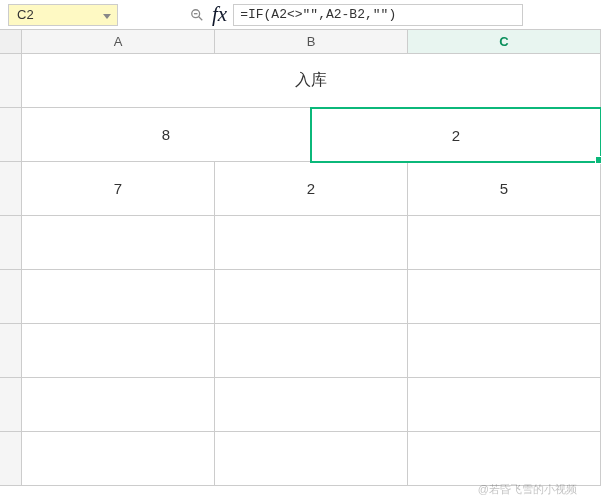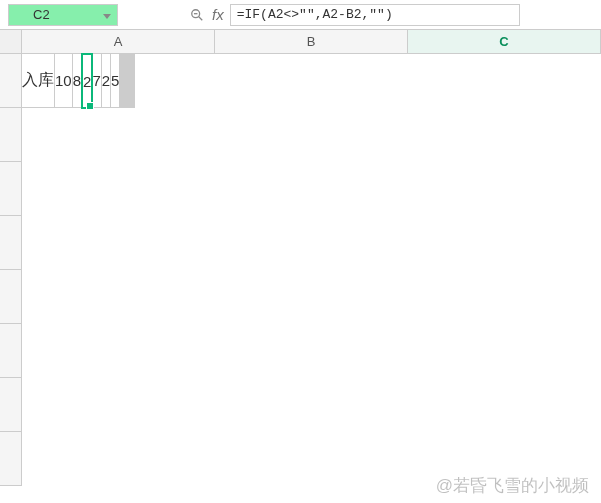--- a/index.html
+++ b/index.html
@@ -1,43 +1,43 @@
 <!DOCTYPE html>
 <html><head>
   <meta charset="utf-8">
   <style>
     * { box-sizing: border-box; margin: 0; padding: 0; }
     body { font-family: Arial, "Microsoft YaHei", sans-serif; background: #fff; width: 601px; height: 503px; overflow: hidden; position: relative; }
     
     .formula-bar { display: flex; align-items: center; height: 30px; border-bottom: 1px solid #ccc; background: #fff; padding: 0 8px; }
-    .cell-ref-box { width: 110px; height: 22px; border: 1px solid #ccc; display: flex; align-items: center; padding: 0 24px; font-size: 13px; color: #333; background: #86efac; position: relative; }
+    .cell-ref-box { width: 110px; height: 22px; border: 1px solid #ccc; display: flex; align-items: center; padding: 0 8px; font-size: 13px; color: #333; background: #fef9c3; position: relative; }
     .cell-ref-box::after { content: ""; position: absolute; right: 6px; top: 9px; border-left: 4px solid transparent; border-right: 4px solid transparent; border-top: 5px solid #888; }
     .fx-section { display: flex; align-items: center; margin-left: 70px; gap: 6px; }
     .fx-icon { width: 18px; height: 18px; color: #888; display: flex; align-items: center; justify-content: center; }
-    .fx-label { font-style: italic; font-size: 15px; color: #737373; font-family: Liberation Sans, sans-serif; }
+    .fx-label { font-style: italic; font-size: 21px; color: #0f172a; font-family: Liberation Serif, serif; }
     .formula-input { border: 1px solid #ccc; height: 22px; width: 290px; padding: 0 6px; font-size: 13px; font-family: "Courier New", monospace; color: #333; display: flex; align-items: center; }
     
     .sheet { display: flex; flex-direction: column; }
     .col-headers { display: flex; height: 24px; background: #f5f5f5; }
     .row-header-spacer { width: 22px; border-right: 1px solid #ccc; border-bottom: 1px solid #ccc; background: #f0f0f0; }
     .col-header { flex: 1; border-right: 1px solid #ccc; border-bottom: 1px solid #ccc; display: flex; align-items: center; justify-content: center; font-size: 13px; color: #555; background: #f5f5f5; }
     .col-header.selected { background: #e8f5f0; color: #0a8f5b; font-weight: bold; }
     
     .grid { display: flex; }
     .row-headers { width: 22px; display: flex; flex-direction: column; }
     .row-header { height: 54px; border-right: 1px solid #ccc; border-bottom: 1px solid #ccc; background: #f5f5f5; }
     
-    .cells { flex: 1; display: flex; flex-direction: row; position: relative; }
+    .cells { flex: 1; display: flex; flex-direction: column; position: relative; }
     .row { display: flex; height: 54px; }
     .cell { flex: 1; border-right: 1px solid #ccc; border-bottom: 1px solid #ccc; display: flex; align-items: center; justify-content: center; font-size: 15px; color: #333; position: relative; }
     .cell.header-cell { font-size: 16px; color: #333; }
     .cell.selected-cell { border: 2px solid #0bb87a; margin: -1px; z-index: 2; }
     .cell.selected-cell::after { content: ""; position: absolute; right: -3px; bottom: -3px; width: 6px; height: 6px; background: #0bb87a; border: 1px solid #fff; }
     
-    .watermark { position: absolute; right: 12px; bottom: 6px; font-size: 17px; color: rgba(0,0,0,0.25); }
+    .watermark { position: absolute; right: 24px; bottom: 6px; font-size: 11px; color: rgba(0,0,0,0.25); }
   </style>
 </head>
 <body>
 
 <div class="formula-bar">
   <div class="cell-ref-box">
     <span>C2</span>
   </div>
   <div class="fx-section">
     <span class="fx-icon">
@@ -70,21 +70,20 @@
       <div class="row-header"></div>
       <div class="row-header"></div>
       <div class="row-header"></div>
       <div class="row-header"></div>
     </div>
     <div class="cells">
       <div class="row">
         <div class="cell header-cell">入库</div>
       </div>
       <div class="row">
-        <div class="cell">10</div>
         <div class="cell">8</div>
         <div class="cell selected-cell">2</div>
       </div>
       <div class="row">
         <div class="cell">7</div>
         <div class="cell">2</div>
         <div class="cell">5</div>
       </div>
       <div class="row">
         <div class="cell"></div>

